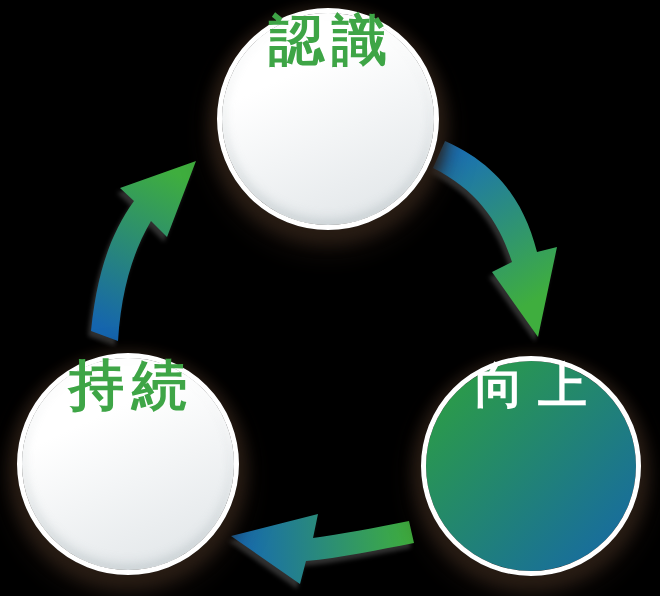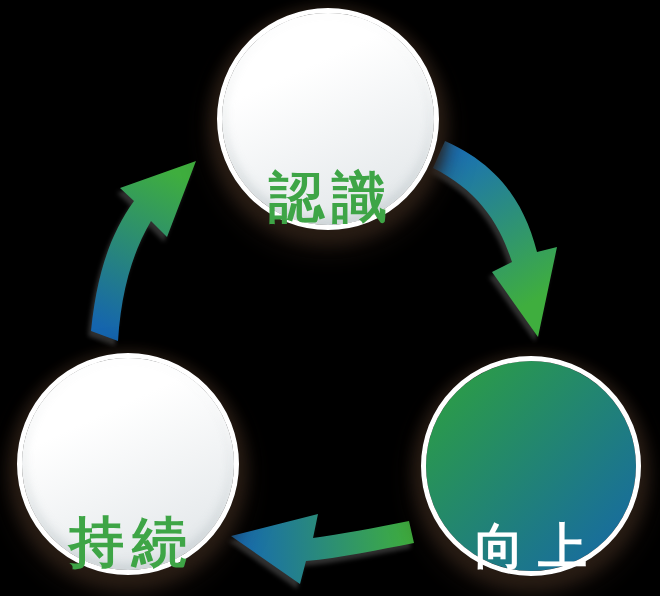--- a/index.html
+++ b/index.html
@@ -10,21 +10,21 @@
     overflow:hidden;
     font-family:"DejaVu Sans","Liberation Sans",sans-serif;
   }
   svg.arrows{position:absolute;left:0;top:0;width:660px;height:596px;}
   svg.arrows path{filter:drop-shadow(-3px 5px 2px rgba(125,125,125,0.38));}
   .node{
     position:absolute;
     border-radius:50%;
     border:5px solid #ffffff;
     background-clip:padding-box;
-    display:flex;align-items:flex-end;justify-content:center;
+    display:flex;align-items:flex-start;justify-content:center;
     box-shadow:0 6px 14px 7px rgba(42,30,21,0.9),
                0 14px 28px 8px rgba(42,30,21,0.55);
   }
   .node-white{
     background:linear-gradient(155deg,#ffffff 30%,#dee3e6 100%);
     background-clip:padding-box;
     box-shadow:0 6px 14px 7px rgba(42,30,21,0.9),
                0 14px 28px 8px rgba(42,30,21,0.55),
                inset 0 5px 8px rgba(255,255,255,0.95),
                inset 0 -5px 12px rgba(160,172,178,0.45);

